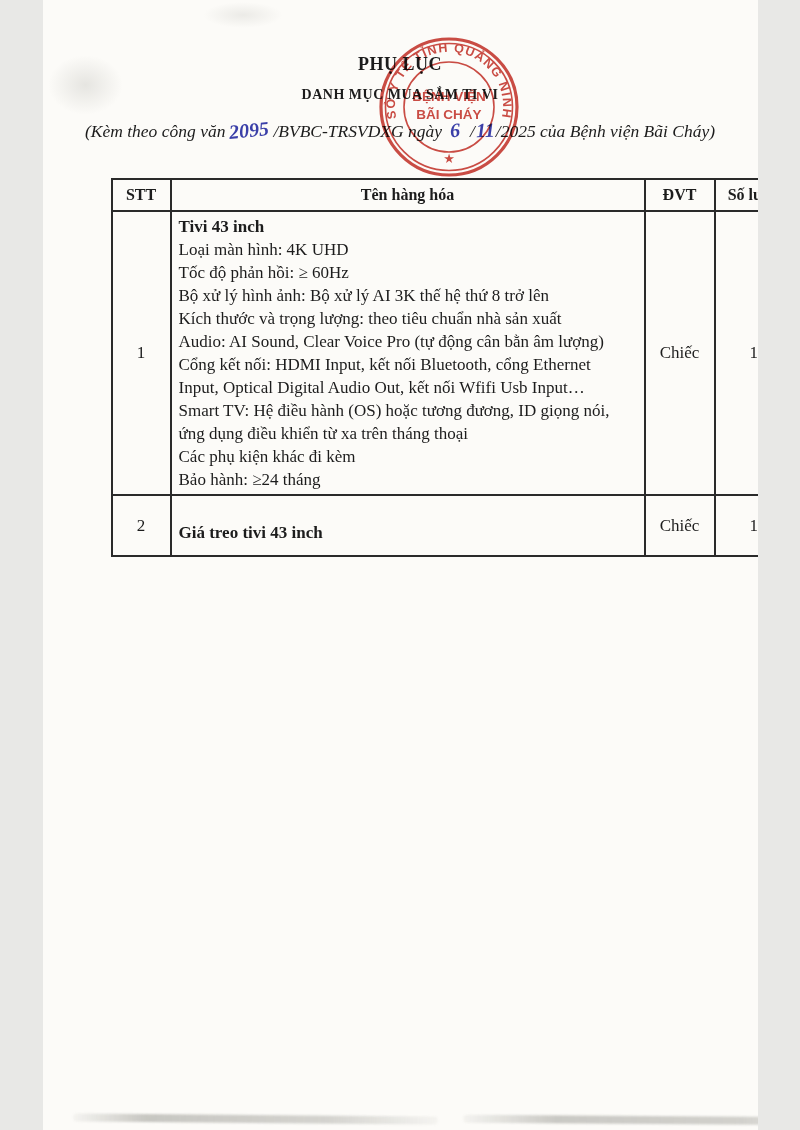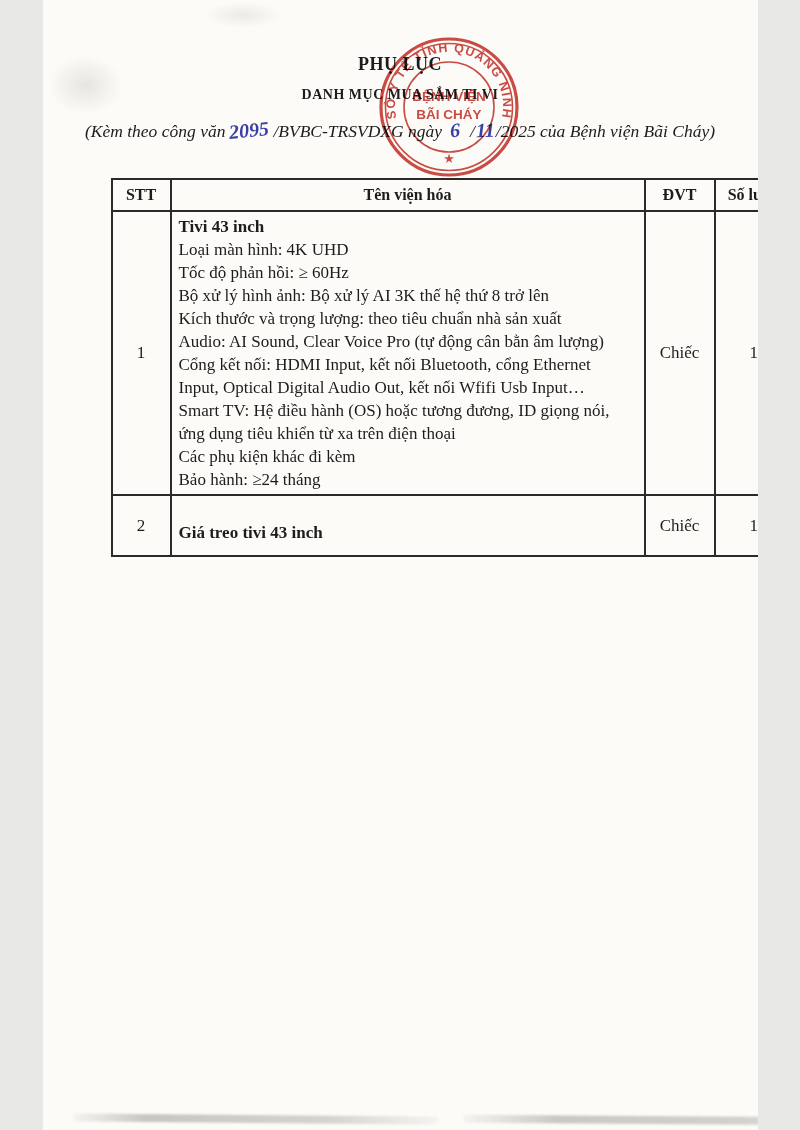--- a/index.html
+++ b/index.html
@@ -82,37 +82,37 @@
   <table class="doc">
     <colgroup>
       <col style="width:59px">
         <col style="width:474px">
         <col style="width:70px">
         <col style="width:87px">
     </colgroup>
     <tbody>
         <tr>
       <th class="hd">STT</th>
-      <th class="hd">Tên viện hóa</th>
+      <th class="hd">Tên hàng hóa</th>
       <th class="hd">ĐVT</th>
       <th class="hd">Số lượng</th>
     </tr>
     <tr>
       <td class="c">1</td>
       <td class="name">
         <div class="specline bold">Tivi 43 inch</div>
         <div class="specline">Loại màn hình: 4K UHD</div>
         <div class="specline">Tốc độ phản hồi: ≥ 60Hz</div>
         <div class="specline">Bộ xử lý hình ảnh: Bộ xử lý AI 3K thế hệ thứ 8 trở lên</div>
         <div class="specline">Kích thước và trọng lượng: theo tiêu chuẩn nhà sản xuất</div>
         <div class="specline">Audio: AI Sound, Clear Voice Pro (tự động cân bằn âm lượng)</div>
         <div class="specline">Cổng kết nối: HDMI Input, kết nối Bluetooth, cổng Ethernet</div>
         <div class="specline">Input, Optical Digital Audio Out, kết nối Wfifi Usb Input…</div>
         <div class="specline">Smart TV: Hệ điều hành (OS) hoặc tương đương, ID giọng nói,</div>
-        <div class="specline">ứng dụng tiêu khiển từ xa trên điện thoại</div>
+        <div class="specline">ứng dụng điều khiển từ xa trên tháng thoại</div>
         <div class="specline">Các phụ kiện khác đi kèm</div>
         <div class="specline">Bảo hành: ≥24 tháng</div>
       </td>
       <td class="c">Chiếc</td>
       <td class="c">13</td>
     </tr>
     <tr>
       <td class="c">2</td>
       <td class="name2">Giá treo tivi 43 inch</td>
       <td class="c">Chiếc</td>

